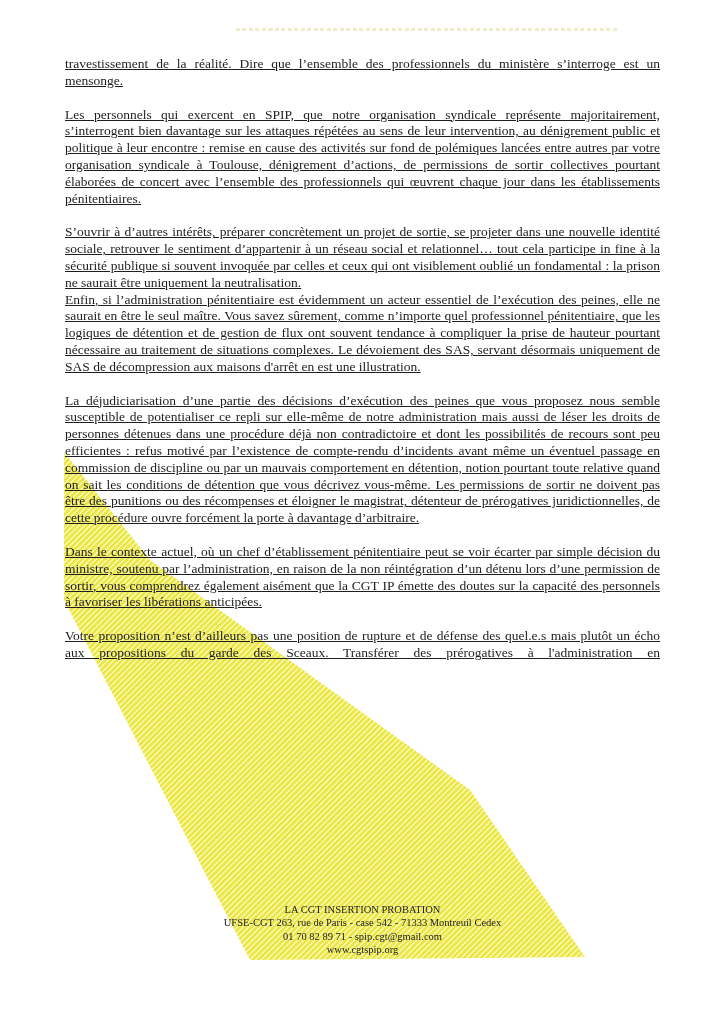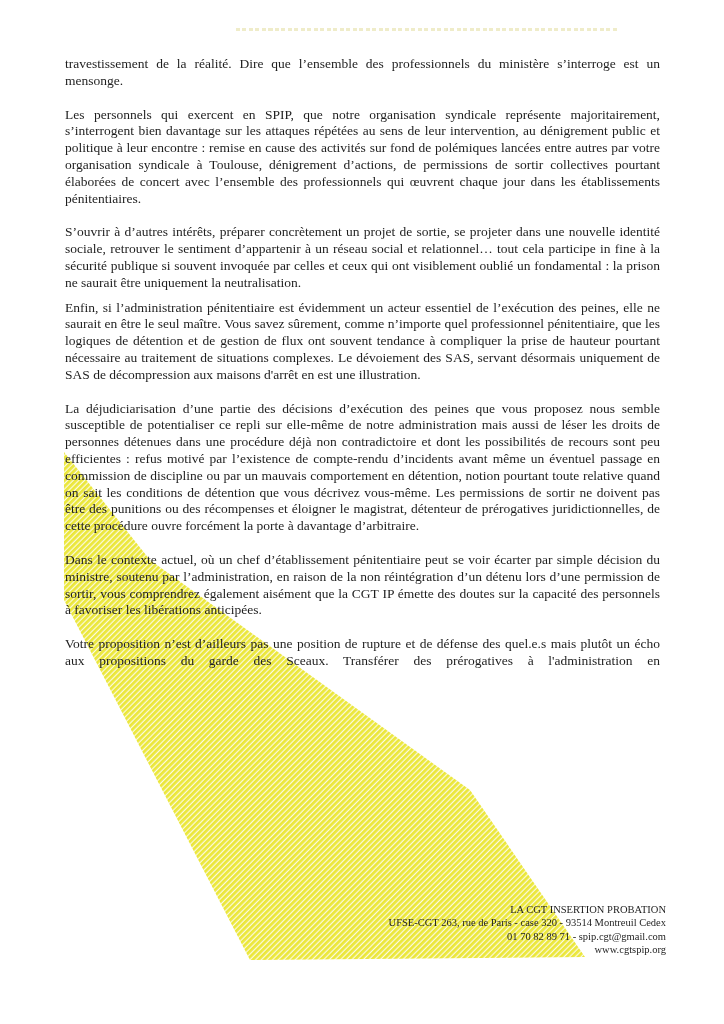--- a/index.html
+++ b/index.html
@@ -28,32 +28,33 @@
     pointer-events: none;
   }
   .content {
     position: absolute;
     left: 65px; top: 56px;
     width: 595px;
     font-size: 13.5px;
     line-height: 16.8px;
     color: #1e1e1e;
     text-align: justify;
+    text-decoration: underline;
   }
   .content p {
     margin: 0 0 17px 0;
     padding: 0;
   }
-  .content p.tight { margin-bottom: 8px; }
+  .content p.tight { margin-bottom: 0; }
   .content p.justify-last { text-align-last: justify; }
   .footer {
     position: absolute;
-    left: 71px; top: 903px;
+    left: 65px; top: 903px;
     width: 595px;
-    text-align: right;
+    text-align: center;
     font-size: 10.5px;
     line-height: 13.4px;
     color: #1e1e1e;
   }
 </style>
 </head>
 <body>
 
 <div class="page">
 
@@ -74,18 +75,18 @@
     <p>Les personnels qui exercent en SPIP, que notre organisation syndicale représente majoritairement, s’interrogent bien davantage sur les attaques répétées au sens de leur intervention, au dénigrement public et politique à leur encontre : remise en cause des activités sur fond de polémiques lancées entre autres par votre organisation syndicale à Toulouse, dénigrement d’actions, de permissions de sortir collectives pourtant élaborées de concert avec l’ensemble des professionnels qui œuvrent chaque jour dans les établissements pénitentiaires.</p>
     <p class="tight">S’ouvrir à d’autres intérêts, préparer concrètement un projet de sortie, se projeter dans une nouvelle identité sociale, retrouver le sentiment d’appartenir à un réseau social et relationnel… tout cela participe in fine à la sécurité publique si souvent invoquée par celles et ceux qui ont visiblement oublié un fondamental : la prison ne saurait être uniquement la neutralisation.</p>
     <p>Enfin, si l’administration pénitentiaire est évidemment un acteur essentiel de l’exécution des peines, elle ne saurait en être le seul maître. Vous savez sûrement, comme n’importe quel professionnel pénitentiaire, que les logiques de détention et de gestion de flux ont souvent tendance à compliquer la prise de hauteur pourtant nécessaire au traitement de situations complexes. Le dévoiement des SAS, servant désormais uniquement de SAS de décompression aux maisons d'arrêt en est une illustration.</p>
     <p>La déjudiciarisation d’une partie des décisions d’exécution des peines que vous proposez nous semble susceptible de potentialiser ce repli sur elle-même de notre administration mais aussi de léser les droits de personnes détenues dans une procédure déjà non contradictoire et dont les possibilités de recours sont peu efficientes : refus motivé par l’existence de compte-rendu d’incidents avant même un éventuel passage en commission de discipline ou par un mauvais comportement en détention, notion pourtant toute relative quand on sait les conditions de détention que vous décrivez vous-même. Les permissions de sortir ne doivent pas être des punitions ou des récompenses et éloigner le magistrat, détenteur de prérogatives juridictionnelles, de cette procédure ouvre forcément la porte à davantage d’arbitraire.</p>
     <p>Dans le contexte actuel, où un chef d’établissement pénitentiaire peut se voir écarter par simple décision du ministre, soutenu par l’administration, en raison de la non réintégration d’un détenu lors d’une permission de sortir, vous comprendrez également aisément que la CGT IP émette des doutes sur la capacité des personnels à favoriser les libérations anticipées.</p>
     <p class="justify-last">Votre proposition n’est d’ailleurs pas une position de rupture et de défense des quel.e.s mais plutôt un écho aux propositions du garde des Sceaux. Transférer des prérogatives à l'administration en</p>
   </main>
 
   <footer class="footer">
     <div>LA CGT INSERTION PROBATION</div>
-    <div>UFSE-CGT 263, rue de Paris - case 320 - 93514 Montreuil Cedex</div>
+    <div>UFSE-CGT 263, rue de Paris - case 542 - 71333 Montreuil Cedex</div>
     <div>01 70 82 89 71 -  spip.cgt@gmail.com</div>
     <div>www.cgtspip.org</div>
   </footer>
 
 </div>
 
 </body></html>

